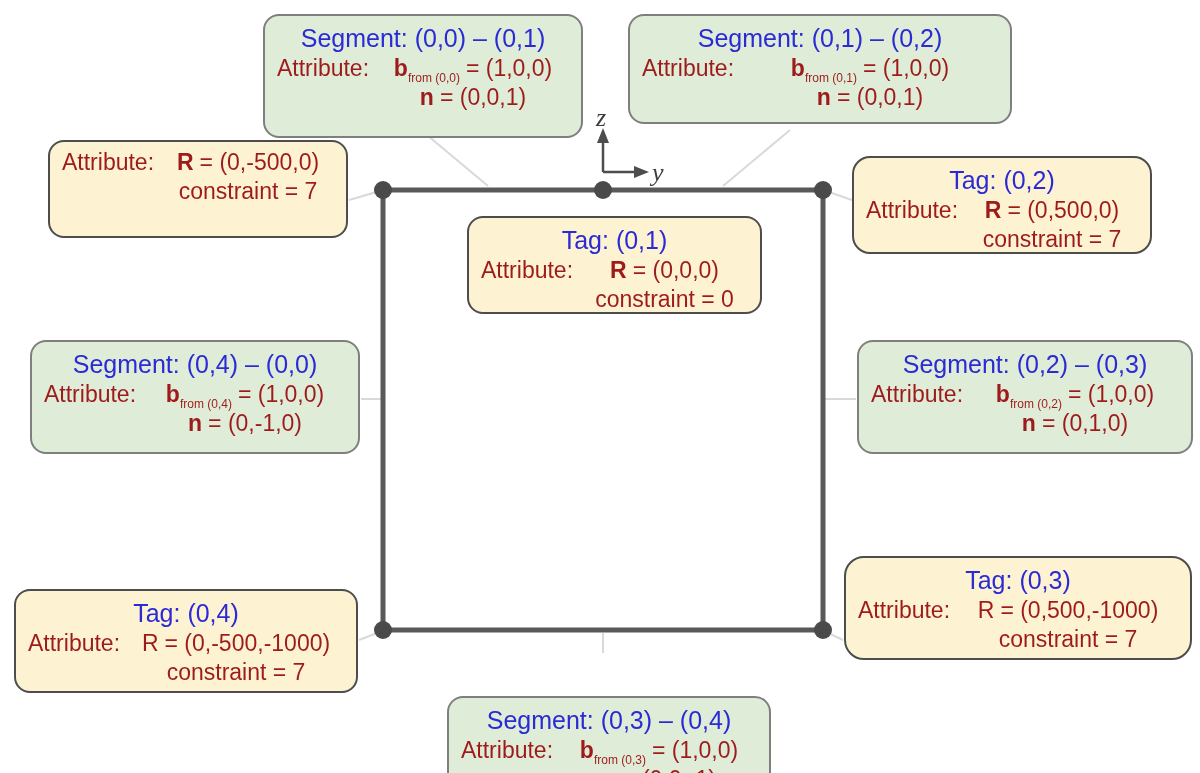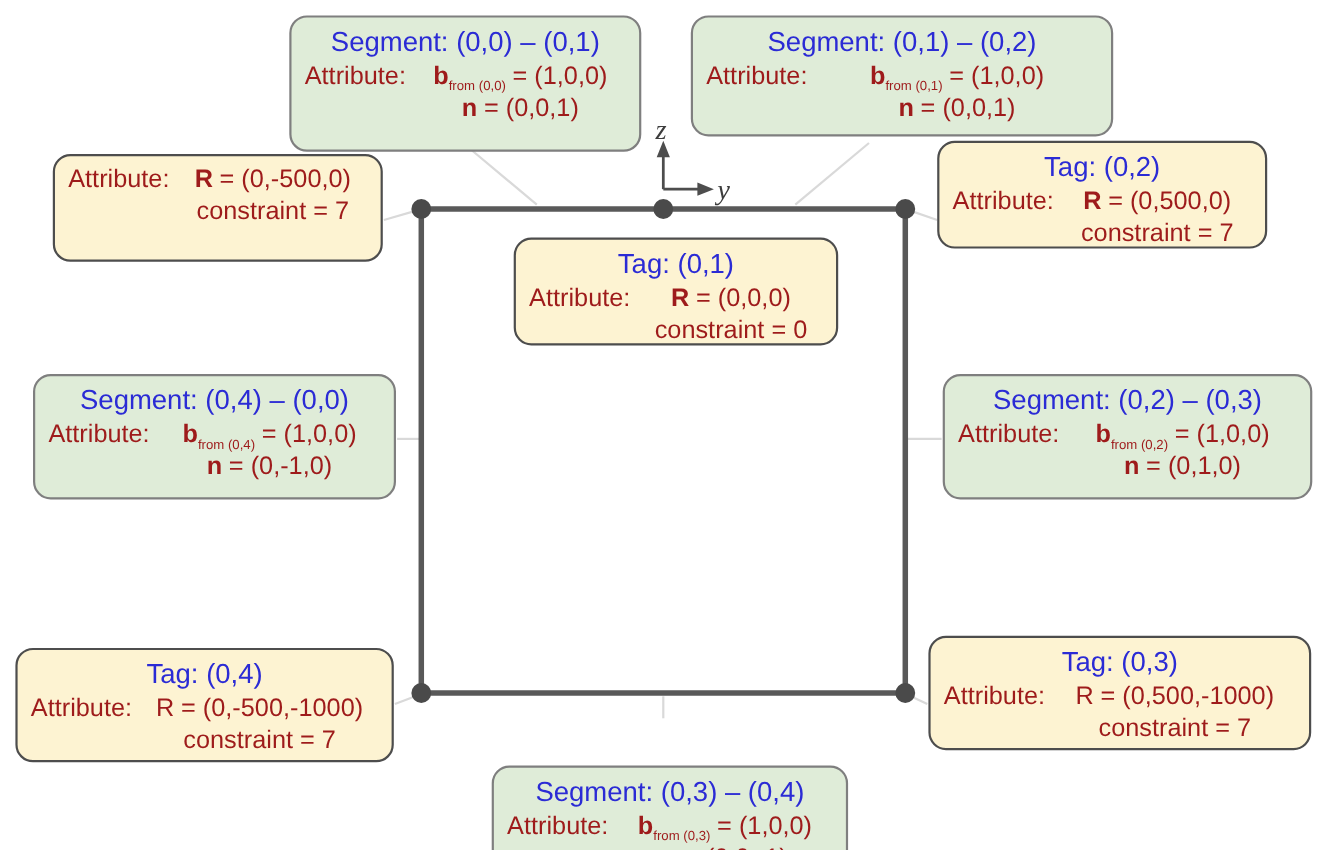--- a/index.html
+++ b/index.html
@@ -95,21 +95,21 @@
   <div class="box tag" style="left:48px;top:140px;width:300px;height:98px;">
     <div class="attr">
       <span class="label">Attribute:</span>
       <div class="vals">
         <div class="v1"><span class="rsym-bold">R</span><span class="rhs">= (0,-500,0)</span></div>
         <div class="v2">constraint = 7</div>
       </div>
     </div>
   </div>
 
-  <div class="box tag" style="left:852px;top:128px;width:300px;height:98px;">
+  <div class="box tag" style="left:852px;top:156px;width:300px;height:98px;border-radius:18px;">
     <div class="title">Tag: (0,2)</div>
     <div class="attr">
       <span class="label">Attribute:</span>
       <div class="vals">
         <div class="v1"><span class="rsym-bold">R</span><span class="rhs">= (0,500,0)</span></div>
         <div class="v2">constraint = 7</div>
       </div>
     </div>
   </div>
 
@@ -150,21 +150,21 @@
     <div class="title">Tag: (0,4)</div>
     <div class="attr">
       <span class="label">Attribute:</span>
       <div class="vals">
         <div class="v1"><span class="rsym-reg">R</span><span class="rhs">= (0,-500,-1000)</span></div>
         <div class="v2">constraint = 7</div>
       </div>
     </div>
   </div>
 
-  <div class="box tag" style="left:844px;top:578px;width:348px;height:104px;">
+  <div class="box tag" style="left:844px;top:556px;width:348px;height:104px;border-radius:20px;">
     <div class="title">Tag: (0,3)</div>
     <div class="attr">
       <span class="label">Attribute:</span>
       <div class="vals">
         <div class="v1"><span class="rsym-reg">R</span><span class="rhs">= (0,500,-1000)</span></div>
         <div class="v2">constraint = 7</div>
       </div>
     </div>
   </div>
 

